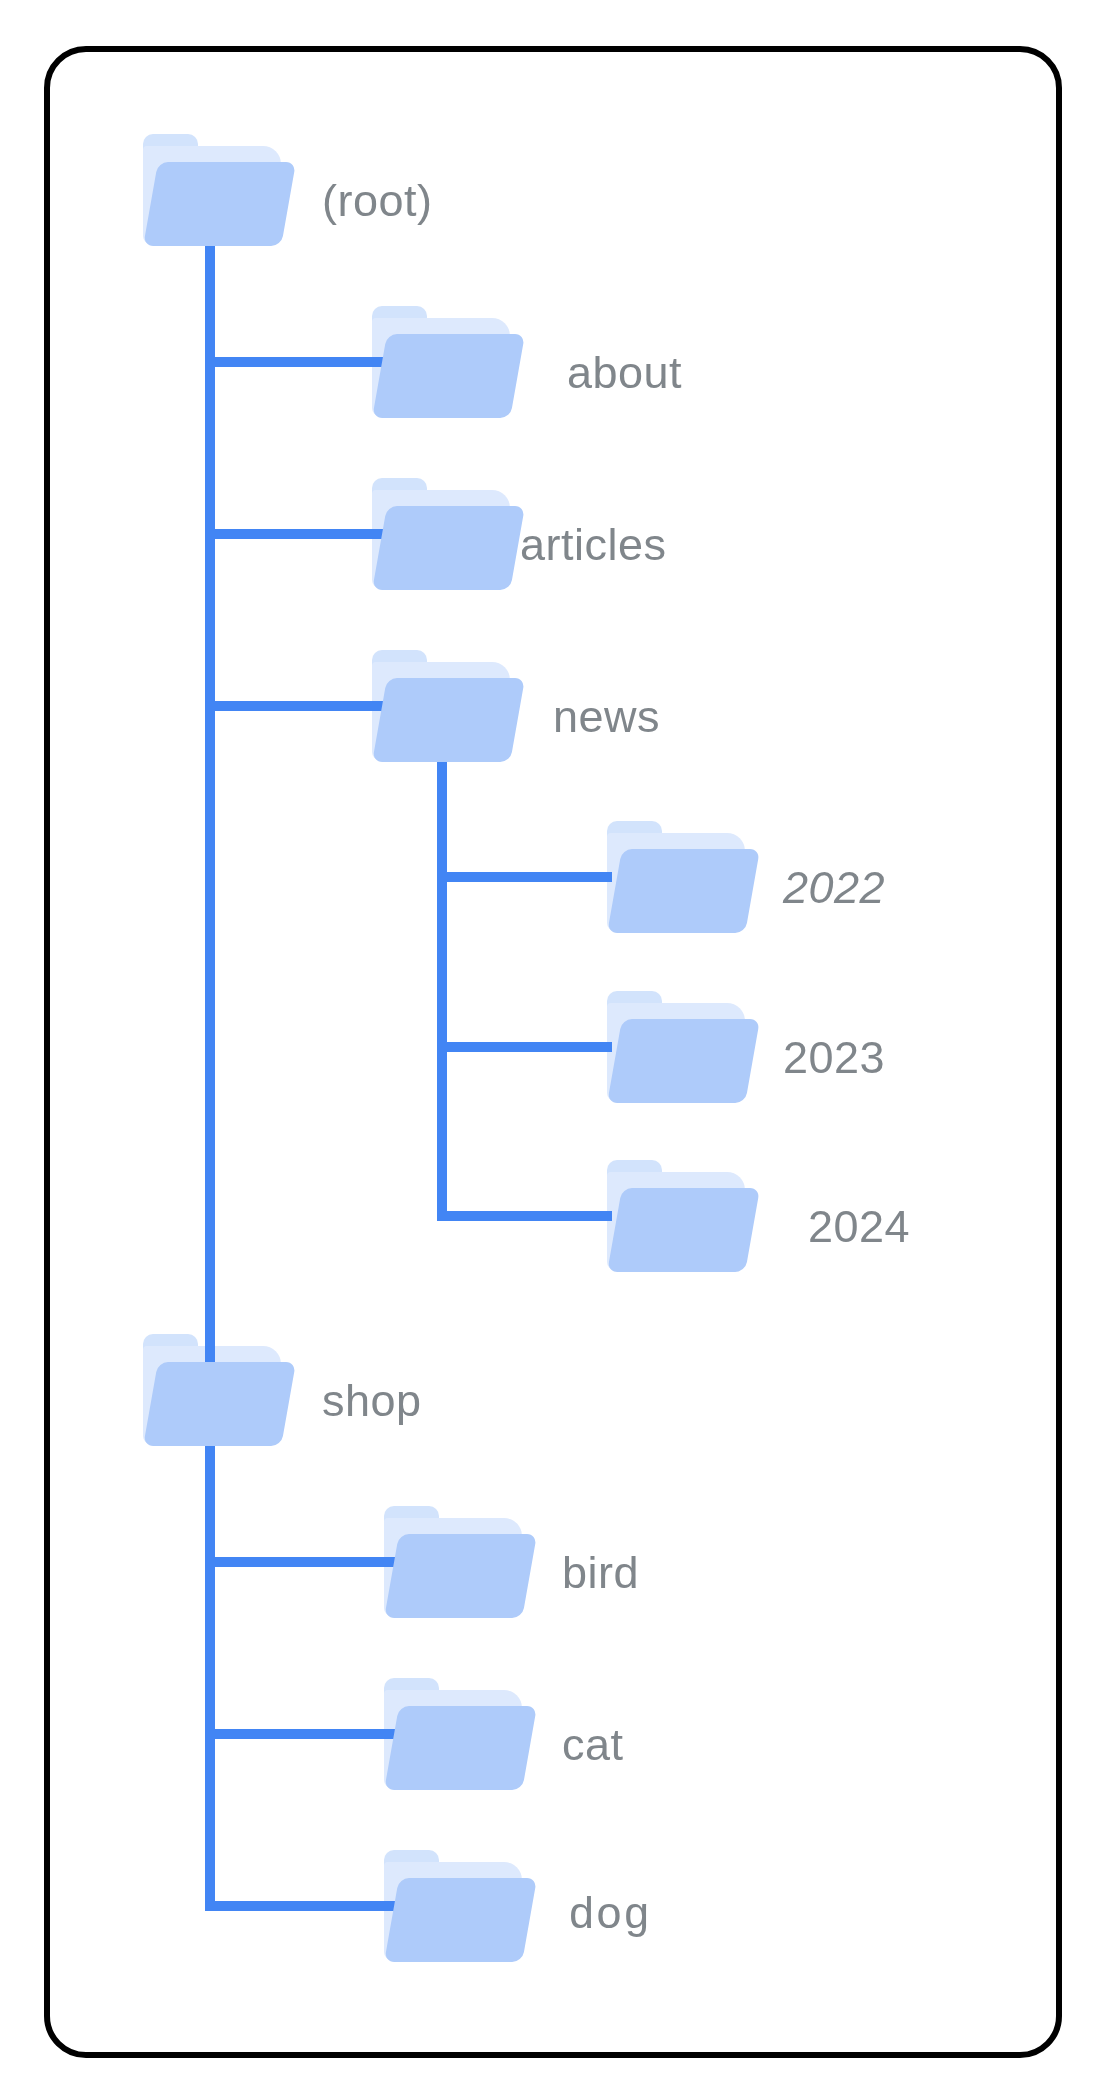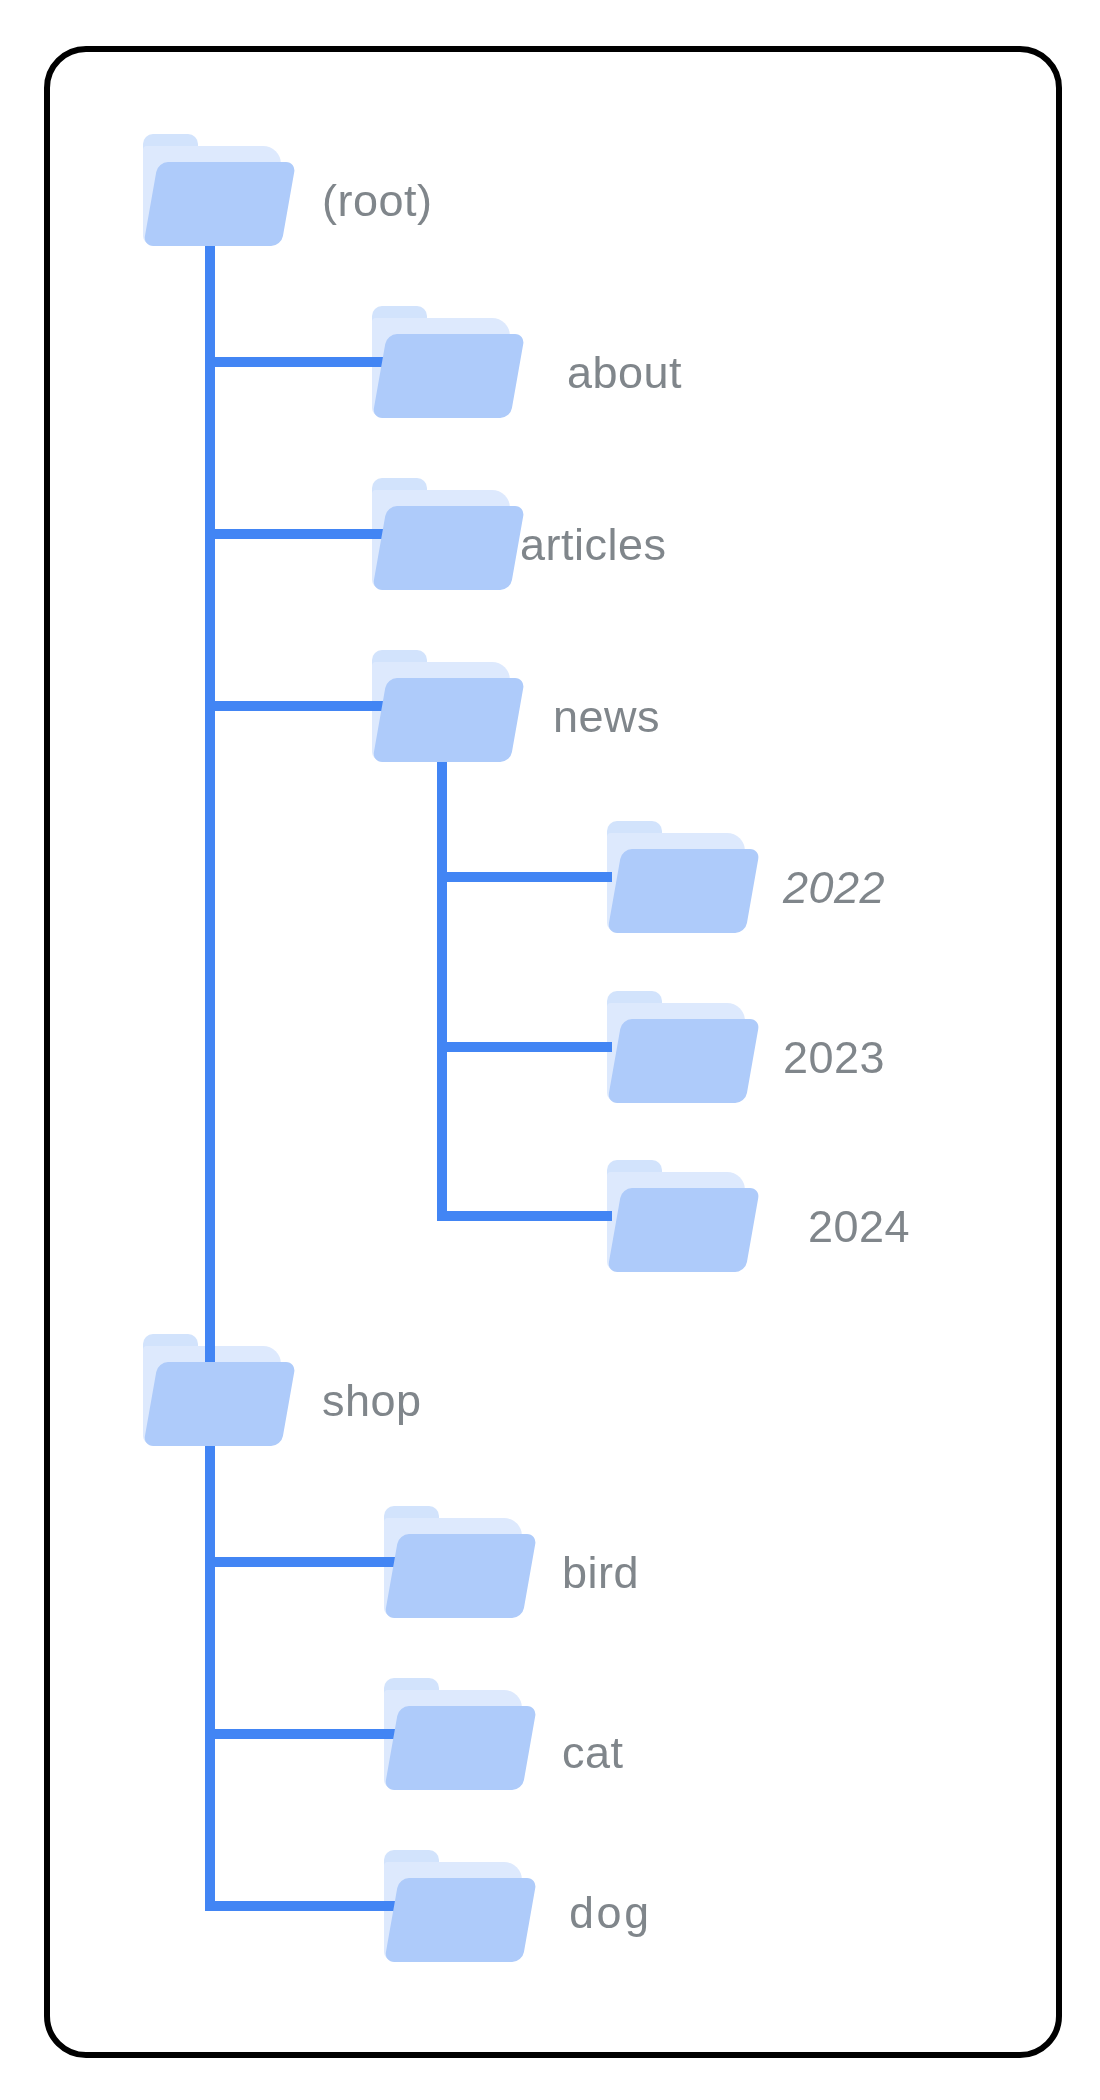--- a/index.html
+++ b/index.html
@@ -84,21 +84,21 @@
   }
   .l-root     { left: 322px; top: 178px; }
   .l-about    { left: 567px; top: 350px; }
   .l-articles { left: 520px; top: 522px; }
   .l-news     { left: 553px; top: 694px; }
   .l-2022     { left: 783px; top: 865px; font-style: italic; }
   .l-2023     { left: 783px; top: 1035px; }
   .l-2024     { left: 808px; top: 1204px; }
   .l-shop     { left: 322px; top: 1378px; }
   .l-bird     { left: 562px; top: 1550px; }
-  .l-cat      { left: 562px; top: 1722px; margin-top: 8px; }
+  .l-cat      { left: 562px; top: 1722px; }
   .l-dog      { left: 568px; top: 1894px; font-family: Liberation Mono, monospace; }
 </style>
 </head>
 <body>
 
 <div class="canvas">
 
   <div class="frame"></div>
 
   <div class="line v trunk-main"></div>

